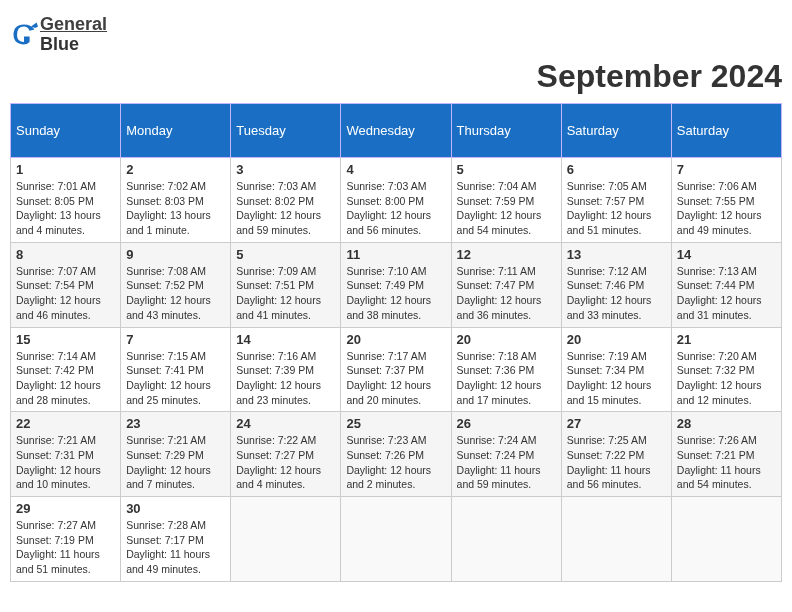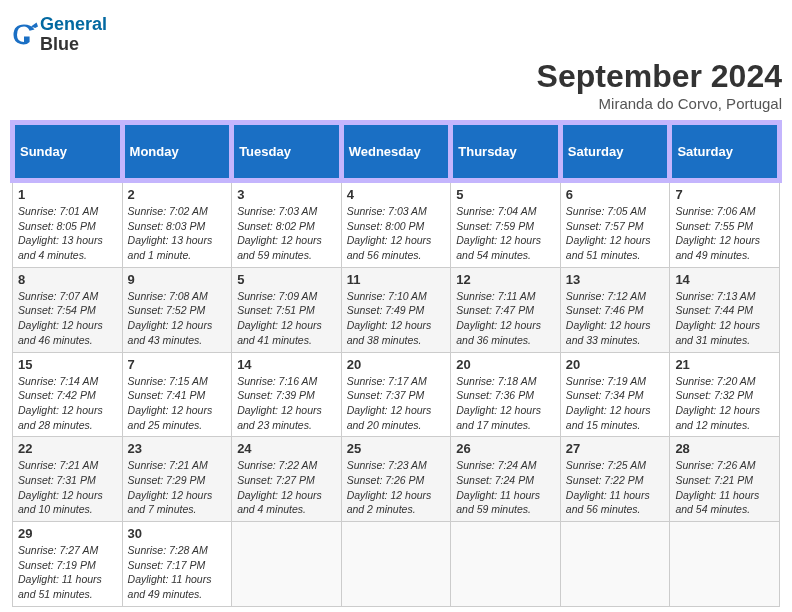--- a/index.html
+++ b/index.html
@@ -21,21 +21,22 @@
       align-items: center;
       padding-top: 5px;
     }
     .logo-text {
       font-size: 18px;
       font-weight: bold;
       color: #333;
       line-height: 1.1;
     }
     .logo-text span {
-      color: #0369a1;
+      color: #404040;
+      text-decoration: underline;
     }
     .logo-icon {
       width: 28px;
       height: 28px;
       margin-right: 2px;
     }
     .title-area {
       text-align: right;
       margin-top: 48px;
     }
@@ -52,22 +53,22 @@
       width: 100%;
       border-collapse: collapse;
       font-size: 11px;
     }
     .calendar-table th {
       background-color: #1a6fc4;
       color: #fff;
       text-align: left;
       padding: 19px 5px;
       font-size: 13px;
-      font-weight: bold;
-      border: 5px solid #c4b5fd;
+      font-weight: normal;
+      border: 1px solid #c4b5fd;
     }
     .calendar-table td {
       border: 1px solid #ccc;
       vertical-align: top;
       padding: 4px 5px;
       width: calc(100% / 7);
       min-height: 80px;
       background: #fff;
     }
     .calendar-table tr:nth-child(even) td {
@@ -77,21 +78,20 @@
       font-size: 13px;
       font-weight: bold;
       color: #333;
       display: block;
       margin-bottom: 2px;
     }
     .day-detail {
       color: #333;
       line-height: 1.4;
       font-size: 10.5px;
-      font-style: italic;
     }
     .empty-cell {
       background: #f9f9f9 !important;
     }
   </style>
 </head>
 <body>
 
 <div class="header-area">
   <div class="logo">
@@ -99,21 +99,20 @@
       <path d="M5 20 Q5 5 20 5 Q30 5 35 12 L28 14 Q25 8 20 8 Q10 8 10 20 Q10 30 20 30 L20 22 L28 22 L28 30 Q23 35 15 33 Q5 30 5 20Z" fill="#1a6fc4"></path>
       <path d="M30 8 L38 2 L40 8 L36 10Z" fill="#1a6fc4"></path>
     </svg>
     <div class="logo-text">
       <div><span>General</span></div>
       <div>Blue</div>
     </div>
   </div>
   <div class="title-area">
     <div class="month-title">September 2024</div>
-    <div class="location-title">Miranda do Corvo, Portugal</div>
   </div>
 </div>
 
 <table class="calendar-table">
   <thead>
     <tr>
     <th>Sunday</th>
         <th>Monday</th>
         <th>Tuesday</th>
         <th>Wednesday</th>

